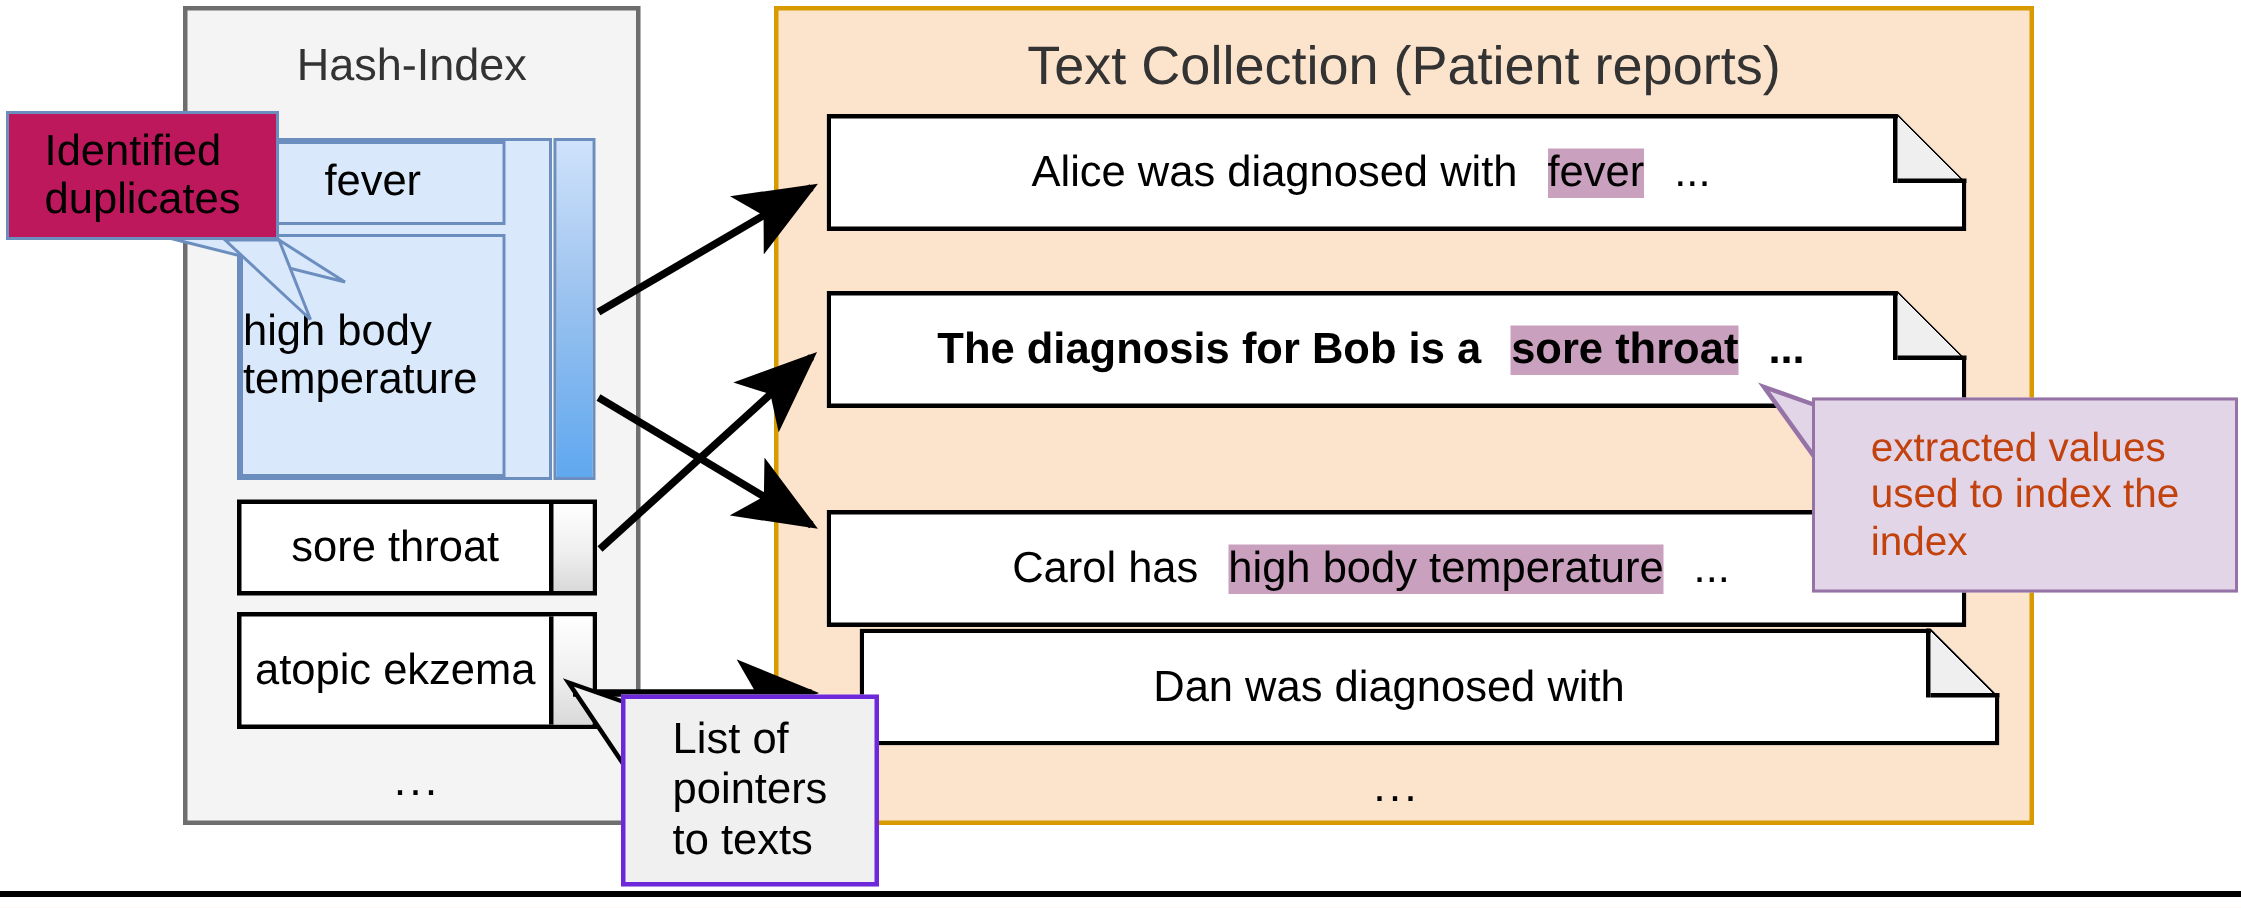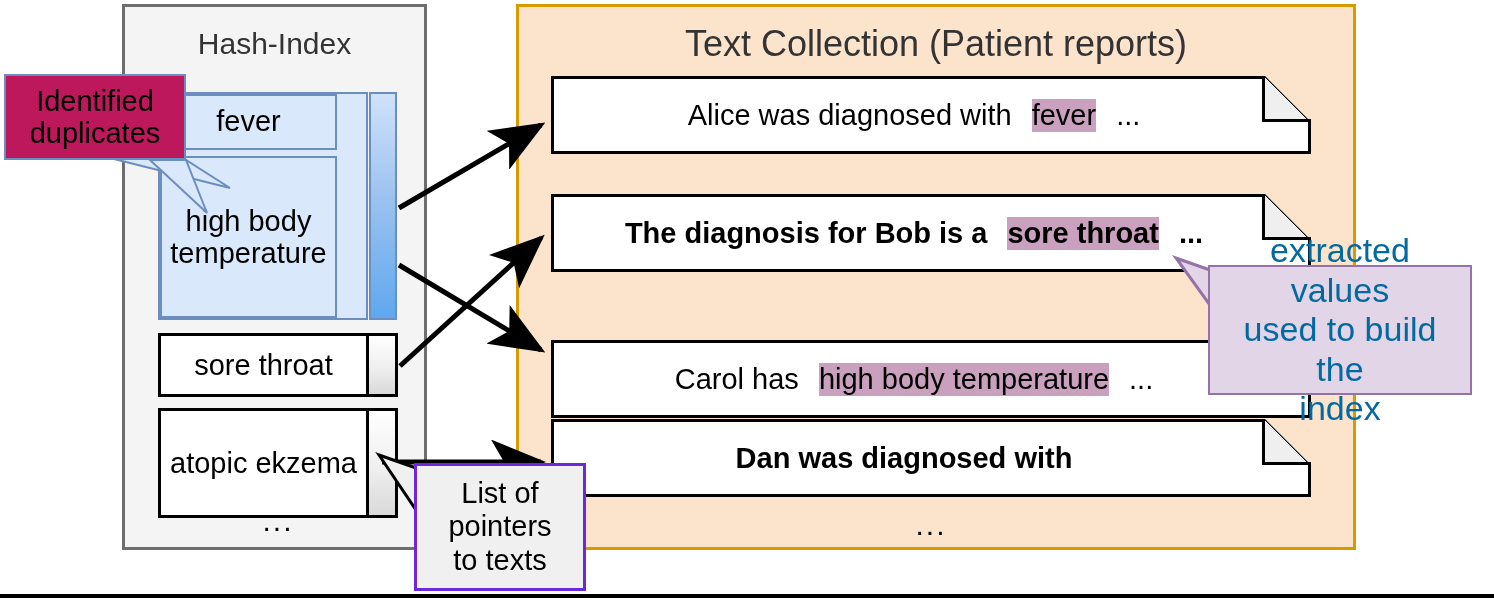--- a/index.html
+++ b/index.html
@@ -18,21 +18,21 @@
     background: #ffffff;
     overflow: hidden;
   }
 
   
   .abs { position: absolute; box-sizing: border-box; }
   .center-txt {
     display: flex;
     align-items: center;
     justify-content: center;
-    text-align: center;
+    text-align: left;
     line-height: 1.08;
   }
 
   
   #hash-panel {
     left: 122px; top: 4px; width: 305px; height: 546px;
     background: #f4f4f4;
     border: 3px solid #6e6e6e;
   }
   #hash-title {
@@ -78,21 +78,21 @@
     text-align: center;
     font-size: 29px; color: #000000;
     line-height: 1.12;
   }
   .index-row .ptr {
     flex: 0 0 26px;
     border-left: 3px solid #000000;
     background: linear-gradient(to bottom, #ffffff 0%, #efefef 55%, #d9d9d9 100%);
   }
   #row-sore  { left: 158px; top: 333px; width: 240px; height: 64px; }
-  #row-atopic{ left: 158px; top: 408px; width: 240px; height: 110px; }
+  #row-atopic{ left: 158px; top: 408px; width: 240px; height: 78px; }
 
   #hash-ellipsis {
     left: 158px; top: 500px; width: 240px; height: 42px;
     font-size: 30px; color: #000000; letter-spacing: 2px;
   }
 
   
   #text-panel {
     left: 516px; top: 4px; width: 840px; height: 546px;
     background: #fce3cc;
@@ -146,38 +146,38 @@
     font-size: 29px; color: #000000;
     white-space: nowrap;
     padding-right: 34px;
     gap: 20px;
   }
   .hl { background: #c9a0bd; }
 
   #doc1 { left: 551px; top: 76px;  width: 760px; height: 78px; }
   #doc2 { left: 551px; top: 194px; width: 760px; height: 78px; font-weight: bold; }
   #doc3 { left: 551px; top: 308px; width: 760px; height: 78px; margin-top: 32px; }
-  #doc4 { left: 551px; top: 419px; width: 760px; height: 78px; font-weight: bold; }
+  #doc4 { left: 573px; top: 419px; width: 760px; height: 78px; }
 
   #text-ellipsis {
     left: 551px; top: 505px; width: 760px; height: 40px;
     font-size: 30px; color: #000000; letter-spacing: 2px;
   }
 
   
   #callout-dup {
     left: 4px; top: 74px; width: 182px; height: 86px;
     background: #be185d; border: 2px solid #6c8ebf;
     font-size: 29px; color: #000000; line-height: 1.12;
     z-index: 6;
   }
   #callout-extract {
-    left: 1208px; top: 265px; width: 264px; height: 130px;
+    left: 1208px; top: 265px; width: 284px; height: 130px;
     background: #e1d5e7; border: 2px solid #9673a6;
-    font-size: 34px; color: #0369a1; line-height: 1.16;
+    font-size: 27px; color: #c2410c; line-height: 1.16;
     z-index: 6;
     padding: 0 8px;
   }
   #callout-list {
     left: 414px; top: 463px; width: 172px; height: 128px;
     background: #f0f0f0; border: 3px solid #6d28d9;
     font-size: 29px; color: #000000; line-height: 1.14;
     z-index: 7;
   }
 
@@ -317,21 +317,21 @@
   <div class="abs center-txt" id="callout-dup">
     <div>
       <div>Identified</div>
       <div>duplicates</div>
     </div>
   </div>
 
   <div class="abs center-txt" id="callout-extract">
     <div>
       <div>extracted values</div>
-      <div>used to build the</div>
+      <div>used to index the</div>
       <div>index</div>
     </div>
   </div>
 
   <div class="abs center-txt" id="callout-list">
     <div>
       <div>List of</div>
       <div>pointers</div>
       <div>to texts</div>
     </div>

